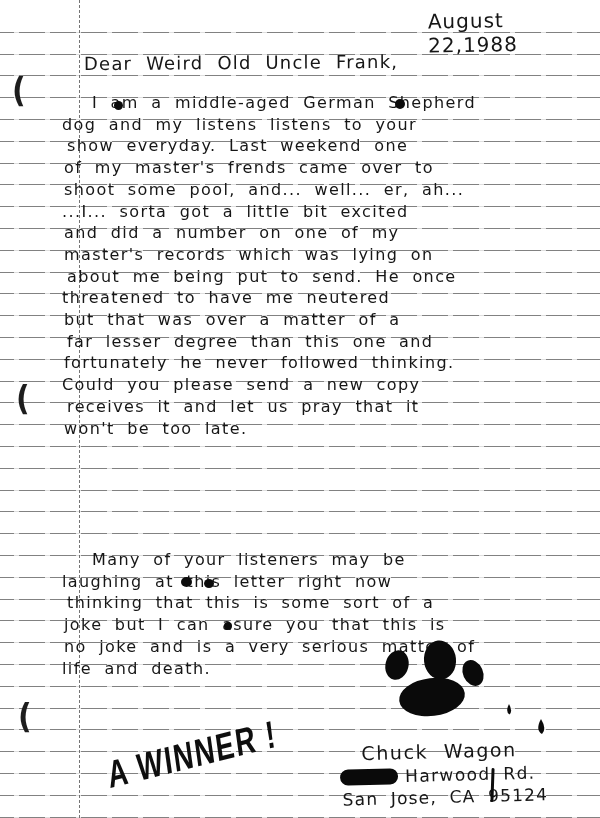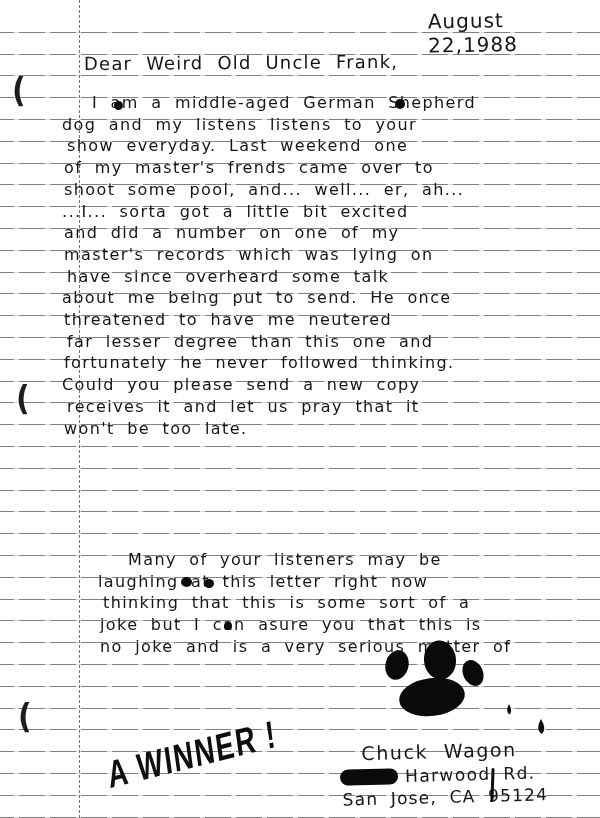--- a/index.html
+++ b/index.html
@@ -32,21 +32,21 @@
   .date{
     position:absolute;left:428px;top:8px;font-size:20px;letter-spacing:1px;
     transform:rotate(-1deg);
   }
   .salutation{
     position:absolute;left:84px;top:52px;font-size:18px;letter-spacing:1.2px;word-spacing:7px;
     transform:rotate(-.4deg);
   }
   .para{position:absolute;left:64px;width:474px;font-size:16px;line-height:21.7px;}
   .p1{top:92px;}
-  .p2{top:549px;margin-left:36px;}
+  .p2{top:549px;}
   .para .line:first-child{text-indent:28px;}
   .para .line:nth-child(3n){margin-left:3px;}
   .para .line:nth-child(4n+2){margin-left:-2px;}
   .ink-blot{position:absolute;background:#0c0c0c;border-radius:50%;}
   .blot1{left:114px;top:101px;width:9px;height:9px;}
   .blot2{left:395px;top:99px;width:10px;height:10px;}
   .blot3{left:181px;top:577px;width:11px;height:10px;}
   .blot4{left:204px;top:579px;width:10px;height:9px;}
   .blot5{left:224px;top:622px;width:8px;height:8px;}
   .paw{position:absolute;left:370px;top:618px;}
@@ -84,36 +84,37 @@
 
   <div class="hand para p1">
       <div class="line">I am a middle-aged German Shepherd</div>
       <div class="line">dog and my listens listens to your</div>
       <div class="line">show everyday. Last weekend one</div>
       <div class="line">of my master's frends came over to</div>
       <div class="line">shoot some pool, and... well... er, ah...</div>
       <div class="line">...I... sorta got a little bit excited</div>
       <div class="line">and did a number on one of my</div>
       <div class="line">master's records which was lying on</div>
-      <div class="line">have since overheard some talk</div>
       <div class="line">about me being put to send. He once</div>
       <div class="line">threatened to have me neutered</div>
+      <div class="line">but that was over a matter of a</div>
       <div class="line">far lesser degree than this one and</div>
       <div class="line">fortunately he never followed thinking.</div>
       <div class="line">Could you please send a new copy</div>
       <div class="line">receives it and let us pray that it</div>
       <div class="line">won't be too late.</div>
     </div>
 
   <div class="hand para p2">
       <div class="line">Many of your listeners may be</div>
       <div class="line">laughing at this letter right now</div>
       <div class="line">thinking that this is some sort of a</div>
       <div class="line">joke but I can asure you that this is</div>
       <div class="line">no joke and is a very serious matter of</div>
+      <div class="line">life and death.</div>
     </div>
 
   <div class="ink-blot blot1"></div>
   <div class="ink-blot blot2"></div>
   <div class="ink-blot blot3"></div>
   <div class="ink-blot blot4"></div>
   <div class="ink-blot blot5"></div>
 
   <svg class="paw" width="185" height="130" viewBox="0 0 185 130">
     <ellipse cx="27" cy="47" rx="11.5" ry="15" fill="#0a0a0a" transform="rotate(14 27 47)"></ellipse>

